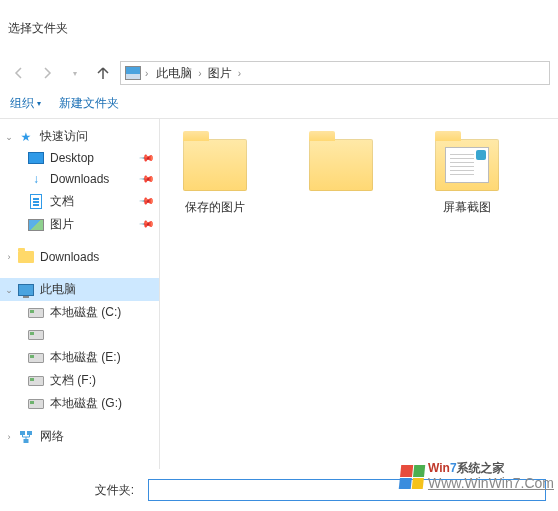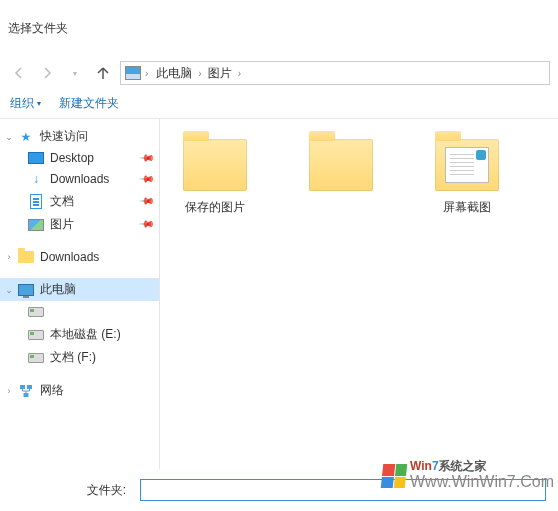--- a/index.html
+++ b/index.html
@@ -42,30 +42,30 @@
 .items-row { display: flex; gap: 36px; }
 .item { width: 90px; text-align: center; cursor: default; }
 .folder-big { width: 64px; height: 52px; margin: 0 auto 8px; background: linear-gradient(#ffe9a8,#ffd873); border-radius: 2px; position: relative; box-shadow: inset 0 0 0 1px rgba(0,0,0,0.08); }
 .folder-big::before { content: ""; position: absolute; left: 0; top: -8px; width: 26px; height: 10px; background: linear-gradient(#ffe4a0,#ffd873); border-radius: 2px 2px 0 0; }
 .folder-thumb { width: 64px; height: 52px; margin: 0 auto 8px; background: linear-gradient(#ffe9a8,#ffd873); border-radius: 2px; position: relative; box-shadow: inset 0 0 0 1px rgba(0,0,0,0.08); display: flex; align-items: center; justify-content: center; }
 .folder-thumb::before { content: ""; position: absolute; left: 0; top: -8px; width: 26px; height: 10px; background: linear-gradient(#ffe4a0,#ffd873); border-radius: 2px 2px 0 0; }
 .thumb-inner { width: 44px; height: 36px; background: #fff; border: 1px solid #bbb; position: relative; }
 .thumb-inner::before { content: ""; position: absolute; right: 2px; top: 2px; width: 10px; height: 10px; background: #3aa6d0; border-radius: 2px; }
 .thumb-inner::after { content: ""; position: absolute; left: 4px; top: 6px; right: 14px; bottom: 4px; background: repeating-linear-gradient(#ccc,#ccc 1px,#fff 1px,#fff 4px); }
 .item-label { font-size: 12px; }
-.footer { position: absolute; left: 0; right: 0; bottom: 0; padding: 10px 12px 10px 12px; display: flex; align-items: center; gap: 8px; background: #fff; }
+.footer { position: absolute; left: 8px; right: 0; bottom: 0; padding: 10px 12px 10px 12px; display: flex; align-items: center; gap: 8px; background: #fff; }
 .footer-label { width: 120px; text-align: right; padding-right: 6px; }
 .footer-input { flex: 1; border: 1px solid #3a8dde; height: 22px; padding: 0 4px; }
 .watermark { position: absolute; right: 4px; bottom: 20px; display: flex; align-items: center; gap: 4px; pointer-events: none; }
 .wm-flag { width: 24px; height: 24px; display: grid; grid-template-columns: 1fr 1fr; grid-template-rows: 1fr 1fr; gap: 1px; transform: skewX(-6deg); }
 .wm-flag span:nth-child(1){background:#e74c3c;} .wm-flag span:nth-child(2){background:#4caf50;} .wm-flag span:nth-child(3){background:#3a8dde;} .wm-flag span:nth-child(4){background:#f5c21b;}
 .wm-text { font-size: 12px; line-height: 1.1; }
 .wm-line1 { font-weight: bold; }
 .wm-line1 .c1{color:#c0392b;} .wm-line1 .c2{color:#3a8dde;} .wm-line1 .c3{color:#555;}
-.wm-line2 { color: #888; font-size: 16px; }
+.wm-line2 { color: #888; font-size: 14px; text-decoration: underline; }
 </style>
 </head>
 <body>
 
 <div class="titlebar">选择文件夹</div>
 
 <div class="navbar">
   <div class="nav-arrow">
     <svg width="16" height="16" viewBox="0 0 16 16">
         <path d="M10 3 L5 8 L10 13" stroke="currentColor" stroke-width="1.5" fill="none"></path>
@@ -150,32 +150,44 @@
         <span class="exp">⌄</span>
         <span class="ico">
             <span class="ico-pc"></span>
           </span>
         <span>此电脑</span>
       </div>
       <div class="tree-item sub">
         <span class="ico">
             <span class="ico-drive"></span>
           </span>
+        <span>本地磁盘 (C:)</span>
+      </div>
+      <div class="tree-item sub">
+        <span class="ico">
+            <span class="ico-drive"></span>
+          </span>
       </div>
       <div class="tree-item sub">
         <span class="ico">
             <span class="ico-drive"></span>
           </span>
         <span>本地磁盘 (E:)</span>
       </div>
       <div class="tree-item sub">
         <span class="ico">
             <span class="ico-drive"></span>
           </span>
         <span>文档 (F:)</span>
+      </div>
+      <div class="tree-item sub">
+        <span class="ico">
+            <span class="ico-drive"></span>
+          </span>
+        <span>本地磁盘 (G:)</span>
       </div>
     </div>
 
     <div class="tree-group">
       <div class="tree-item">
         <span class="exp">›</span>
         <span class="ico ico-net">
           <svg width="16" height="14" viewBox="0 0 16 14">
               <rect x="2" y="1" width="5" height="4" fill="#4aa3df"></rect>
               <rect x="9" y="1" width="5" height="4" fill="#4aa3df"></rect>

